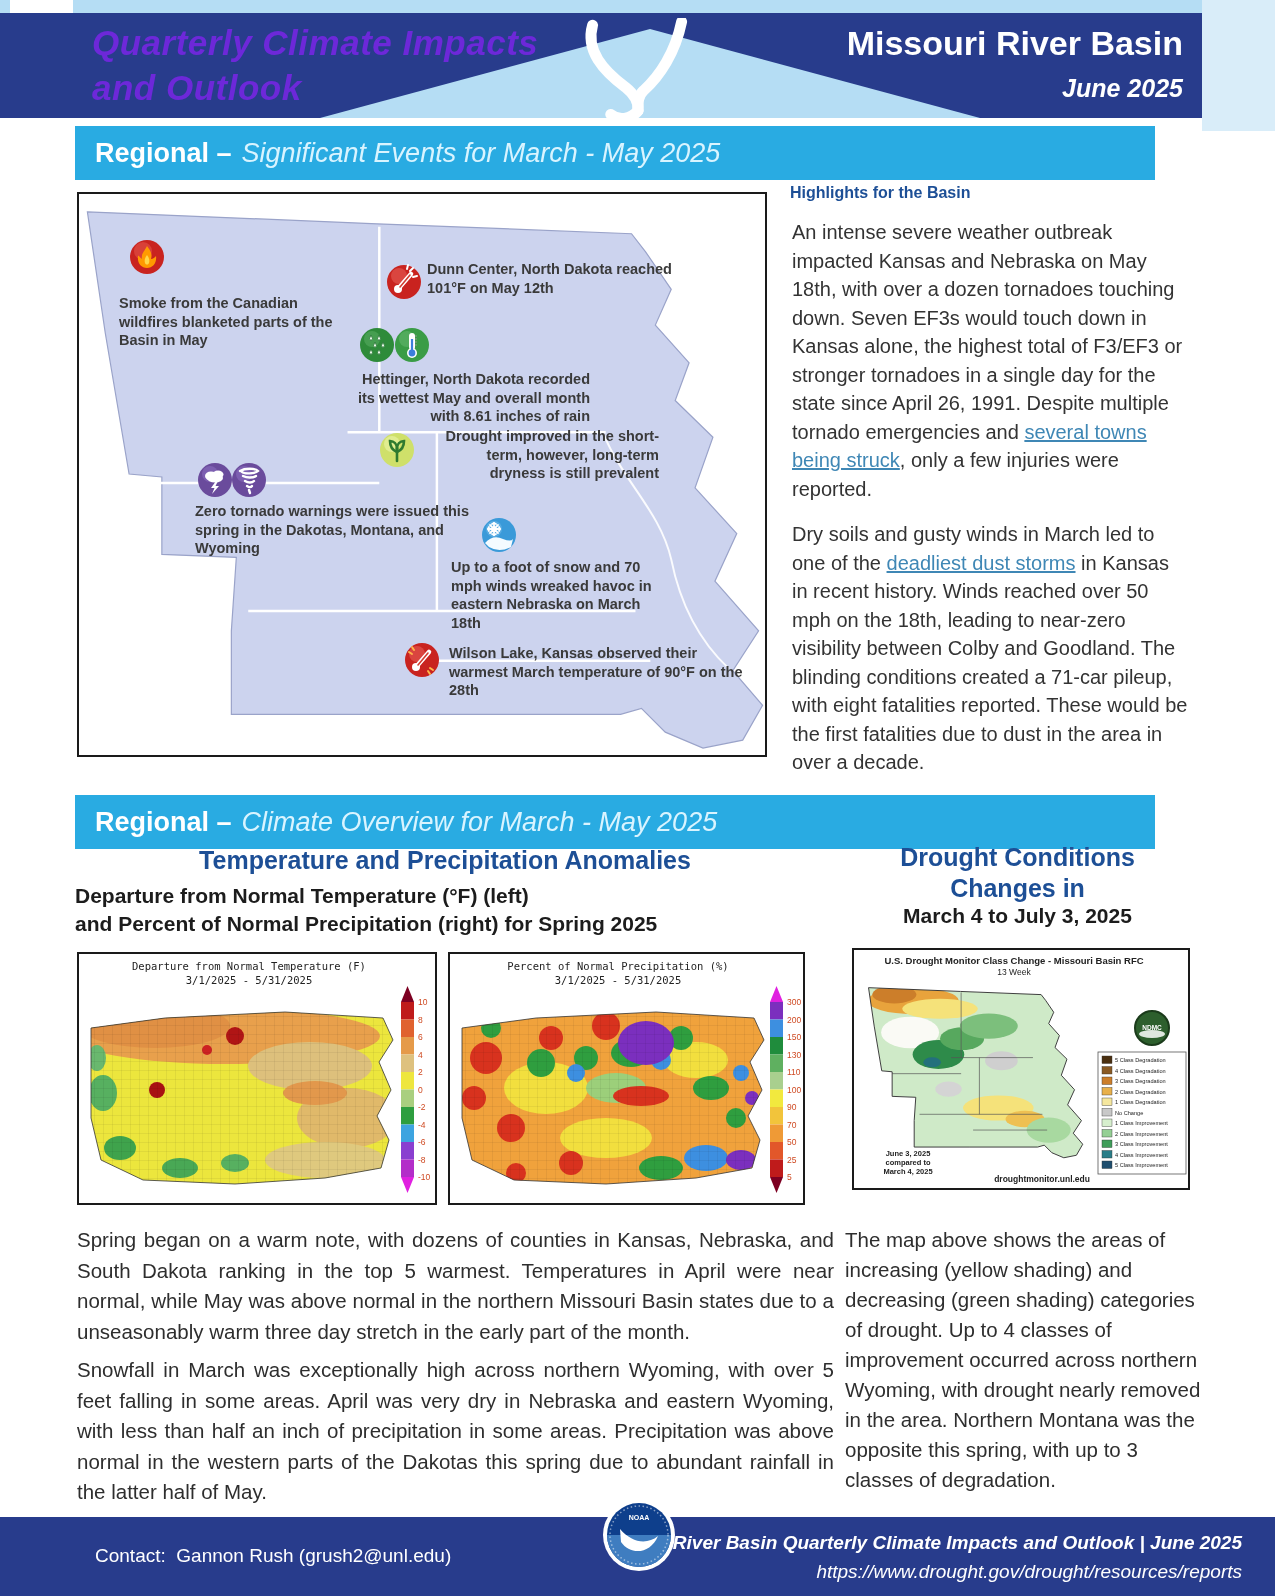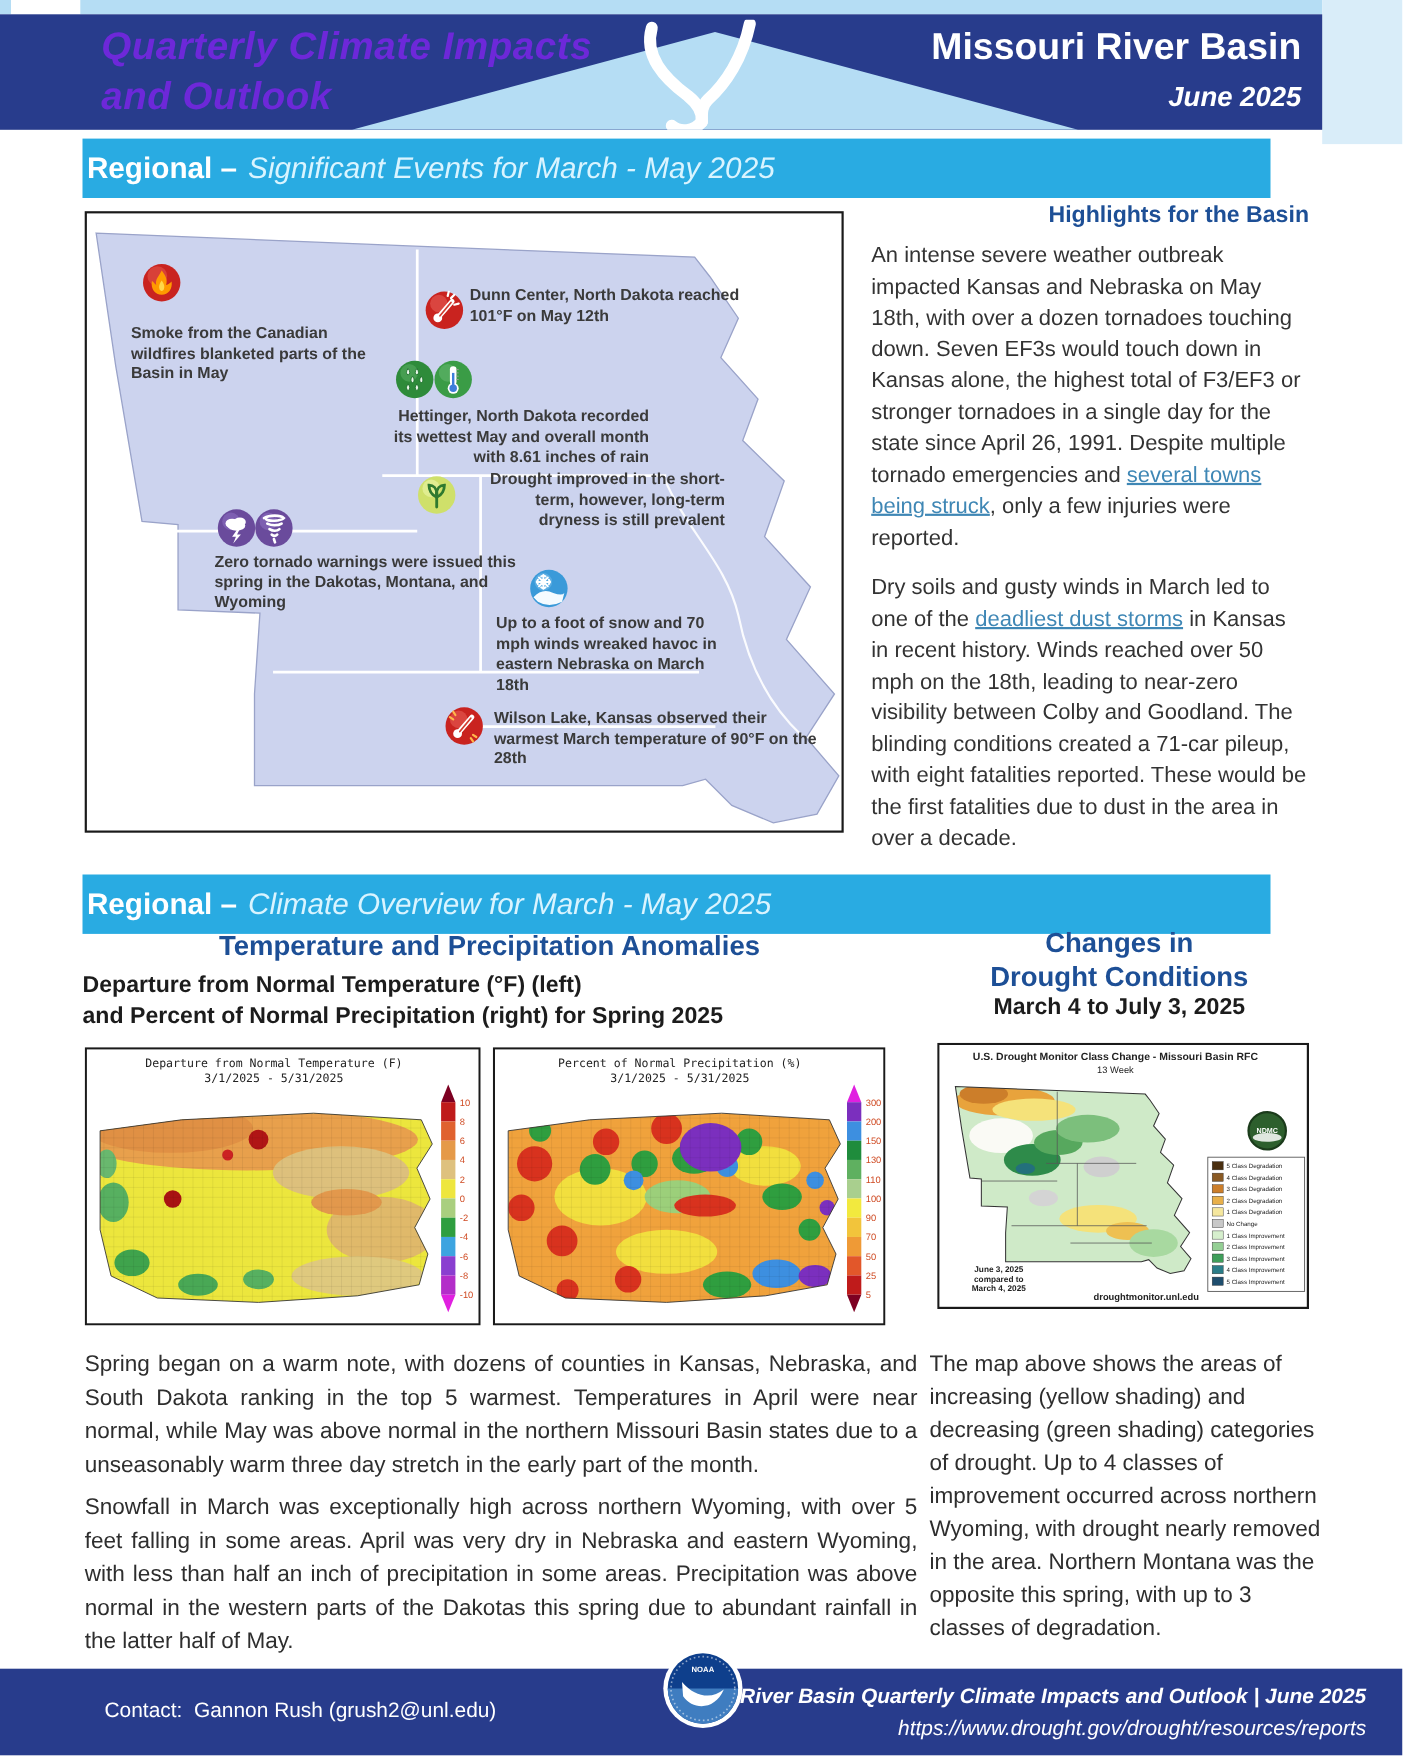--- a/index.html
+++ b/index.html
@@ -7,30 +7,30 @@
        font-family:"Liberation Sans",sans-serif;color:#2f2f2f;}
   .abs{position:absolute;}
   
   .strip{position:absolute;top:0;height:13px;}
   .hdr-band{position:absolute;left:0;top:13px;width:1202px;height:105px;}
   .right-col{position:absolute;left:1202px;top:0;width:73px;height:131px;}
   .hdr-title{position:absolute;left:92px;top:20px;color:#6d28d9;font-size:35px;
              font-weight:bold;font-style:italic;line-height:45px;letter-spacing:.5px;}
   .hdr-region{position:absolute;right:92px;top:24px;color:#fff;font-size:34px;font-weight:bold;text-align:right;}
   .hdr-date{position:absolute;right:92px;top:74px;color:#fff;font-size:25px;font-weight:bold;font-style:italic;text-align:right;}
-  .band{position:absolute;left:75px;width:1080px;height:54px;display:flex;align-items:center;padding-left:4px;box-sizing:border-box;}
+  .band{position:absolute;left:75px;width:1080px;height:54px;display:flex;align-items:center;padding-left:20px;box-sizing:border-box;}
   .band .b1{color:#fff;font-weight:bold;font-size:27px;}
   .band .b2{color:#d9f4ff;font-style:italic;font-size:27px;margin-left:10px;}
   
   .map-panel{position:absolute;left:77px;top:192px;width:686px;height:561px;background:#fff;border:2px solid #1a1a1a;}
   .evt-label{position:absolute;font-size:14.5px;font-weight:bold;color:#3a3a3a;line-height:18.5px;}
   .evt-icon{position:absolute;width:36px;height:36px;}
   
-  .hl-title{position:absolute;left:790px;top:184px;width:400px;text-align:right;
-            color:#1d4f96;font-size:21px;font-weight:bold;}
+  .hl-title{position:absolute;left:790px;top:184px;width:400px;text-align:left;
+            color:#1d4f96;font-size:16px;font-weight:bold;}
   .hl-p{position:absolute;left:792px;width:398px;font-size:20px;line-height:28.5px;color:#333;}
   .lnk{color:#3f87b5;text-decoration:underline;cursor:pointer;}
   
   .ov-ltitle{position:absolute;left:75px;top:846px;width:740px;text-align:center;color:#1d4f96;font-size:25px;font-weight:bold;}
   .ov-lsub{position:absolute;left:75px;top:882px;width:740px;color:#1c1c1c;font-size:21px;font-weight:bold;line-height:28px;}
   .ov-rtitle{position:absolute;left:845px;top:842px;width:345px;text-align:center;color:#1d4f96;font-size:25px;font-weight:bold;line-height:31px;}
   .ov-rsub{position:absolute;left:845px;top:904px;width:345px;text-align:center;color:#1c1c1c;font-size:21px;font-weight:bold;}
   
   .panel-svg{position:absolute;}
   .mono{font-family:"DejaVu Sans Mono",monospace;}
@@ -192,22 +192,22 @@
   <span class="b1">Regional –</span>
   <span class="b2">Climate Overview for March - May 2025</span>
 </div>
 
 <div class="ov-ltitle">Temperature and Precipitation Anomalies</div>
 <div class="ov-lsub">
   <div>Departure from Normal Temperature (°F) (left)</div>
   <div>and Percent of Normal Precipitation (right) for Spring 2025</div>
 </div>
 <div class="ov-rtitle">
+  <div>Drought Conditions</div>
   <div>Changes in</div>
-  <div>Drought Conditions</div>
 </div>
 <div class="ov-rsub">March 4 to July 3, 2025</div>
 
 <svg class="panel-svg" style="left:77px;top:952px;" width="360" height="253" viewBox="0 0 360 253">
   <defs>
     <clipPath id="tclip">
         <path d="M6,30 L80,20 L200,14 L298,20 L308,42 L294,64 L306,92 L292,118 L304,142 L296,170 L240,180 L150,186 L58,182 L16,162 L6,120 Z"></path>
       </clipPath>
     <pattern id="cgrid" width="9" height="9" patternUnits="userSpaceOnUse">
         <path d="M9 0 H0 V9" fill="none" stroke="#000" stroke-opacity="0.18" stroke-width="0.6"></path>

